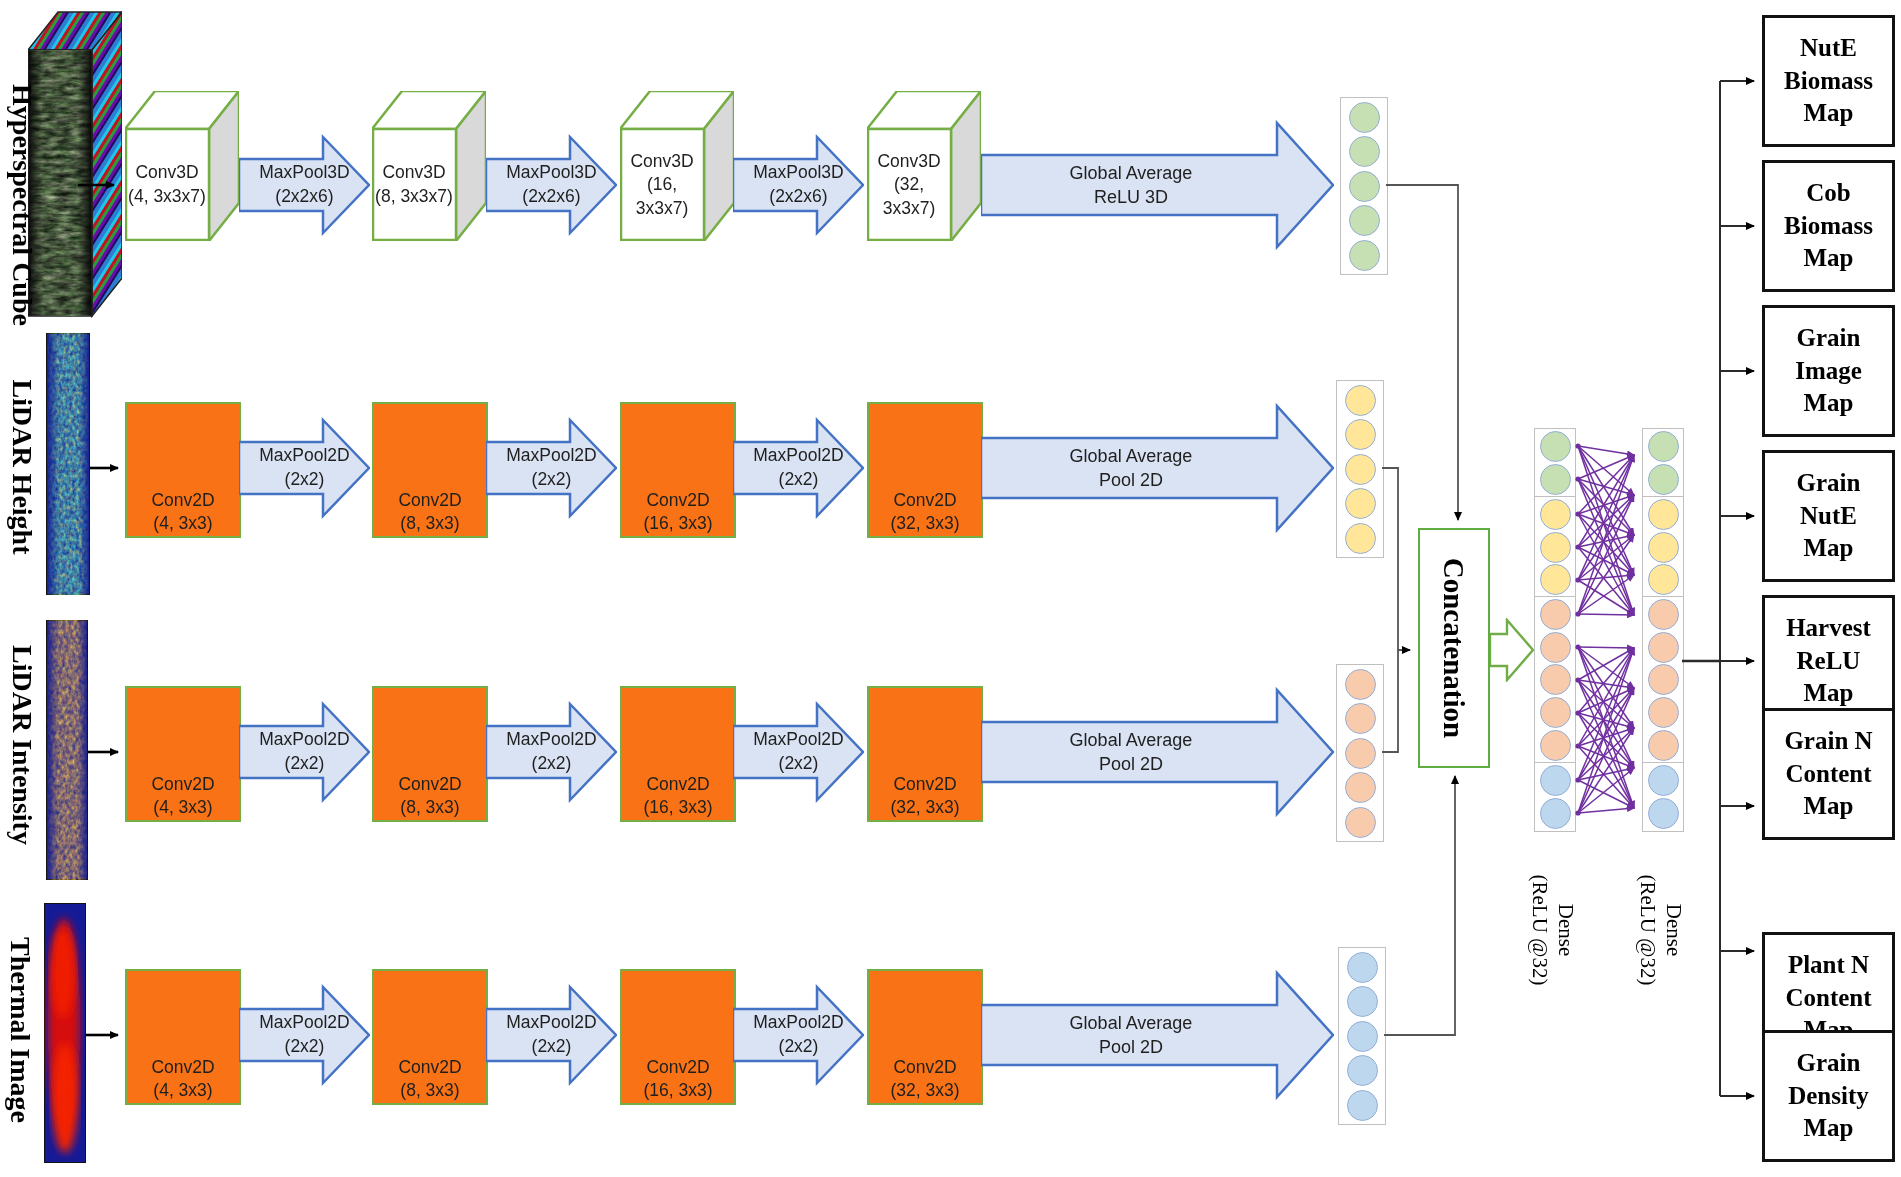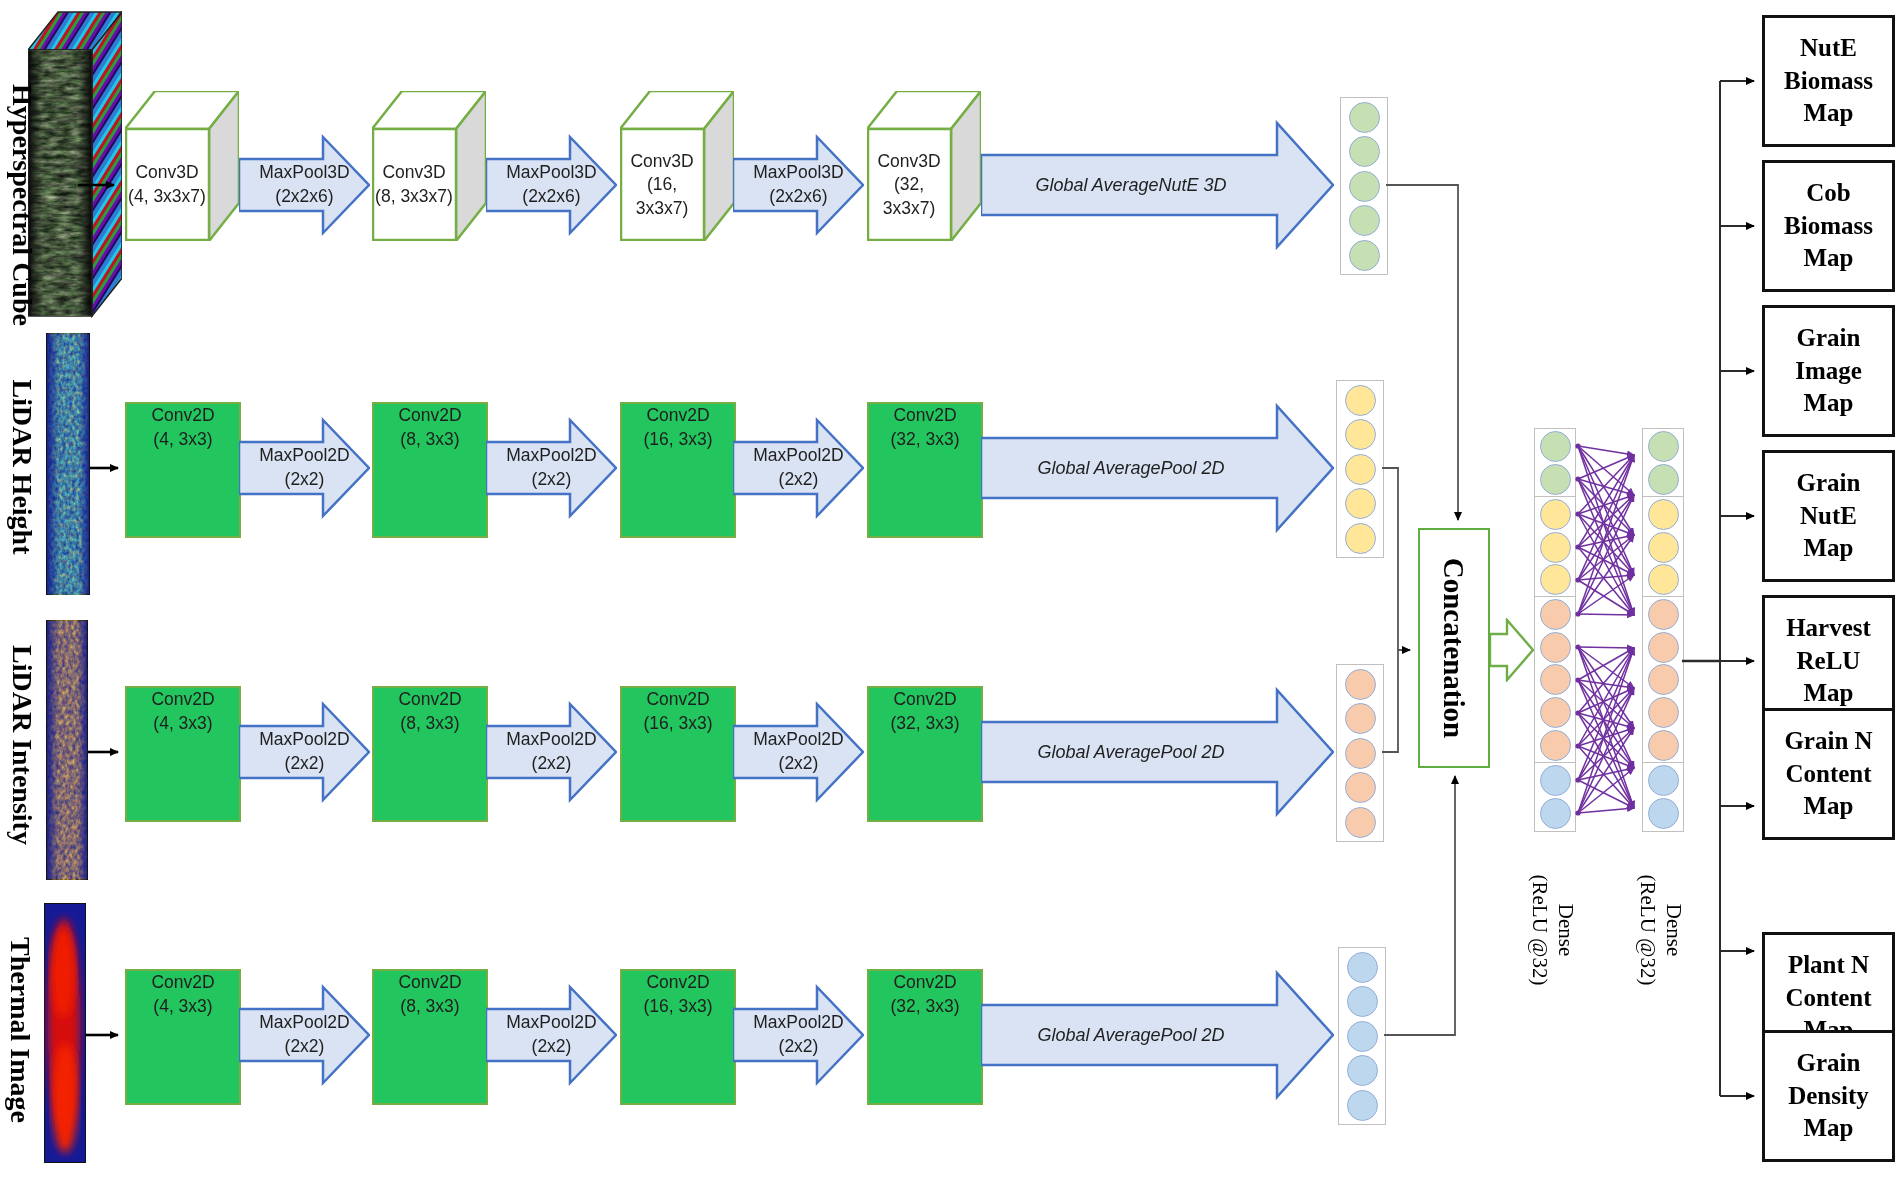--- a/index.html
+++ b/index.html
@@ -3,36 +3,36 @@
 <meta charset="utf-8">
 <style>
   html,body{margin:0;padding:0;background:#ffffff;}
   .canvas{position:relative;width:1901px;height:1177px;background:#fff;overflow:hidden;
           font-family:"Liberation Sans",sans-serif;}
   
   .row-label{position:absolute;height:44px;display:flex;align-items:center;justify-content:center;
              font-family:"Liberation Serif",serif;font-weight:bold;font-size:28px;color:#000;
              transform:rotate(90deg);white-space:nowrap;}
   
-  .conv2d{position:absolute;width:112px;height:132px;background:#22c55e;border:2.5px solid #74ae45;
-          display:flex;align-items:flex-start;justify-content:center;text-align:center;}
+  .conv2d{position:absolute;width:112px;height:132px;background:#f97316;border:2.5px solid #74ae45;
+          display:flex;align-items:flex-end;justify-content:center;text-align:center;}
   .block-text{font-size:17.5px;line-height:1.35;color:#1f1f1f;text-align:center;}
   .block-text span{display:block;}
   .cube{position:absolute;width:114px;height:150px;}
   .cube svg{position:absolute;left:0;top:0;}
   .cube .block-text{position:absolute;left:0;top:38px;width:84px;height:112px;
                     display:flex;align-items:center;justify-content:center;}
   
   .pool{position:absolute;width:131px;height:120px;}
   .pool svg,.gap svg{position:absolute;left:0;top:0;}
   .pool .block-text{position:absolute;left:0;top:0;width:100%;height:100%;
                     display:flex;flex-direction:column;align-items:center;justify-content:center;}
   .gap{position:absolute;width:353px;height:140px;}
   .gap .block-text{position:absolute;left:0;top:0;width:300px;height:100%;
-                   display:flex;flex-direction:row;align-items:center;justify-content:center;font-size:18px;font-style:italic;}
+                   display:flex;flex-direction:column;align-items:center;justify-content:center;font-size:18px;}
   
   .vec{position:absolute;background:#fff;border:1.5px solid #c0c0c0;display:flex;flex-direction:column;
        align-items:center;justify-content:space-evenly;}
   .vec .dot{width:31px;height:31px;border-radius:50%;border:1.8px solid #94aed6;box-sizing:border-box;}
   
   .concat-box{position:absolute;left:1418px;top:528px;width:72px;height:240px;background:#fff;
               border:2.5px solid #5fad41;box-sizing:border-box;}
   .concat-label{position:absolute;left:1336px;top:628px;width:236px;height:40px;transform:rotate(90deg);
                 display:flex;align-items:center;justify-content:center;font-family:"Liberation Serif",serif;
                 font-weight:bold;font-size:29px;color:#000;white-space:nowrap;}
@@ -228,21 +228,21 @@
         <span>MaxPool3D</span>
         <span>(2x2x6)</span>
       </div>
   </div>
   <div class="gap" style="left:981px;top:115px">
     <svg width="353" height="140" viewBox="0 0 353 140">
         <polygon points="0,40 296,40 296,8 352,70 296,132 296,100 0,100" fill="#dae3f3" stroke="#4472c4" stroke-width="2.5"></polygon>
       </svg>
     <div class="block-text">
         <span>Global Average</span>
-        <span>NutE 3D</span>
+        <span>ReLU 3D</span>
       </div>
   </div>
   <div class="vec" style="left:1340px;top:97px;width:46px;height:176px">
       <div class="dot" style="background: rgb(198, 224, 180);"></div>
       <div class="dot" style="background: rgb(198, 224, 180);"></div>
       <div class="dot" style="background: rgb(198, 224, 180);"></div>
       <div class="dot" style="background: rgb(198, 224, 180);"></div>
       <div class="dot" style="background: rgb(198, 224, 180);"></div>
     </div>
 

